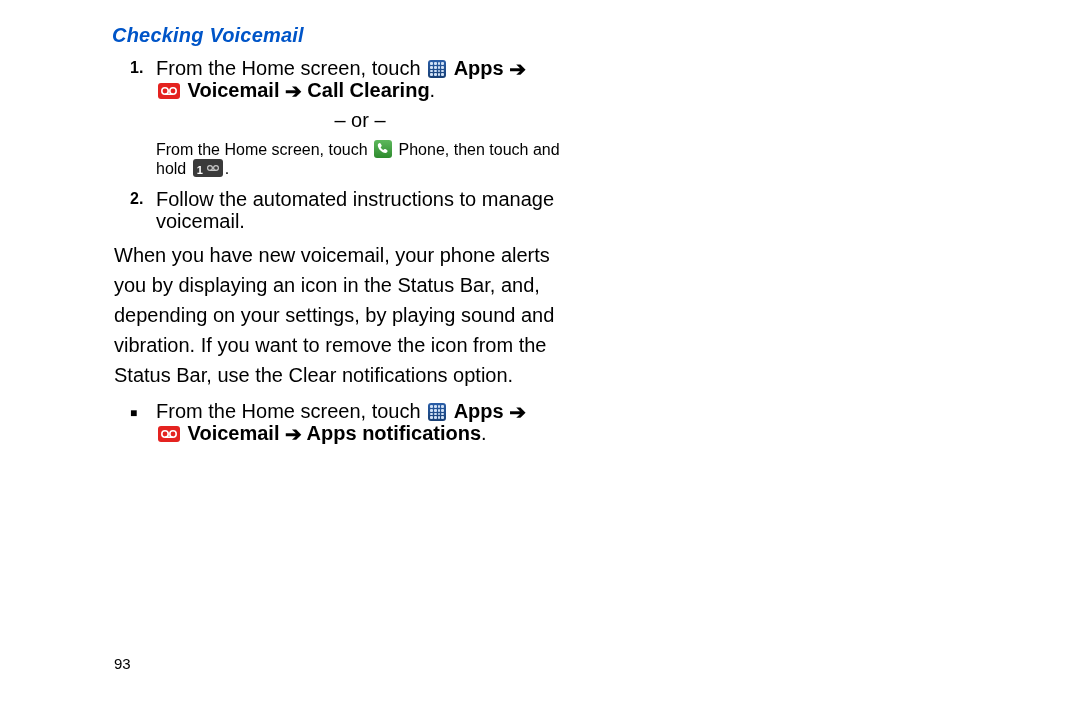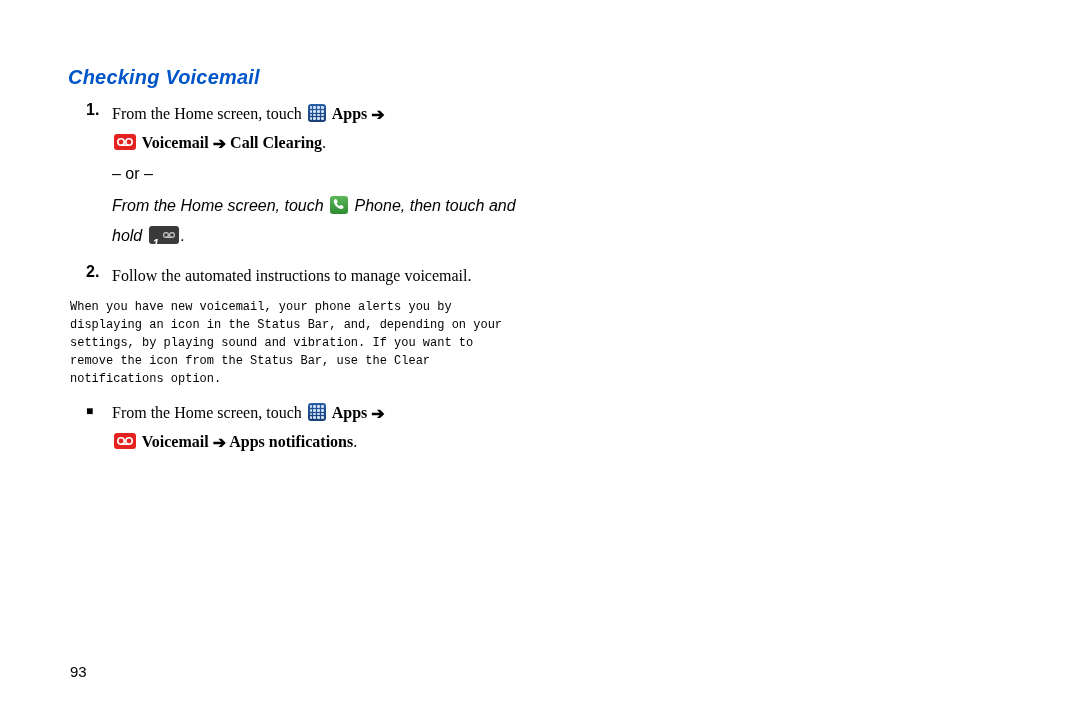--- a/index.html
+++ b/index.html
@@ -6,24 +6,25 @@
     html, body {
       margin: 0;
       padding: 0;
       width: 1080px;
       height: 720px;
       background: #fff;
       font-family: Arial, Helvetica, sans-serif;
       color: #000;
     }
     .page {
-      padding: 66px 40px 30px 68px;
+      padding: 24px 40px 30px 68px;
       width: 560px;
       position: relative;
       height: 100%;
+      margin-left: 44px;
     }
     .heading {
       font-family: Arial, Helvetica, sans-serif;
       font-weight: 700;
       font-style: italic;
       color: #0055c8;
       font-size: 20px;
       margin: 0 0 10px 0;
       letter-spacing: 0.2px;
     }
@@ -32,42 +33,40 @@
       align-items: flex-start;
       margin: 0 0 4px 18px;
     }
     .step-num {
       font-weight: 700;
       font-size: 16px;
       min-width: 26px;
       line-height: 22px;
     }
     .step-body {
-      font-size: 16px;
-      line-height: 29px;
+      font-size: 20px;
+      line-height: 22px;
       flex: 1;
-      font-family: Liberation Serif, serif;
     }
     .step-body .bold { font-weight: 700; }
     .or-line {
       margin: 8px 0 8px 44px;
-      font-size: 16px;
+      font-size: 20px;
+      text-align: center;
     }
     .continuation {
       margin: 0 0 4px 44px;
       font-size: 16px;
-      line-height: 30px;
-      font-style: italic;
+      line-height: 18px;
     }
     .para {
       margin: 8px 0 10px 2px;
-      font-size: 12px;
-      line-height: 18px;
+      font-size: 20px;
+      line-height: 30px;
       max-width: 470px;
-      font-family: Liberation Mono, monospace;
     }
     .bullet-row {
       display: flex;
       align-items: flex-start;
       margin: 4px 0 4px 18px;
     }
     .bullet-mark {
       font-size: 12px;
       min-width: 26px;
       line-height: 22px;
@@ -129,21 +128,21 @@
       width: 14px; height: 10px;
     }
     .arrow {
       font-weight: 700;
       display: inline-block;
       transform: translateY(1px);
     }
     .page-num {
       position: absolute;
       left: 70px;
-      bottom: 40px;
+      bottom: 48px;
       font-size: 15px;
     }
   </style>
 </head>
 <body>
 
 <div class="page">
 
   <div class="heading">Checking Voicemail</div>
 

